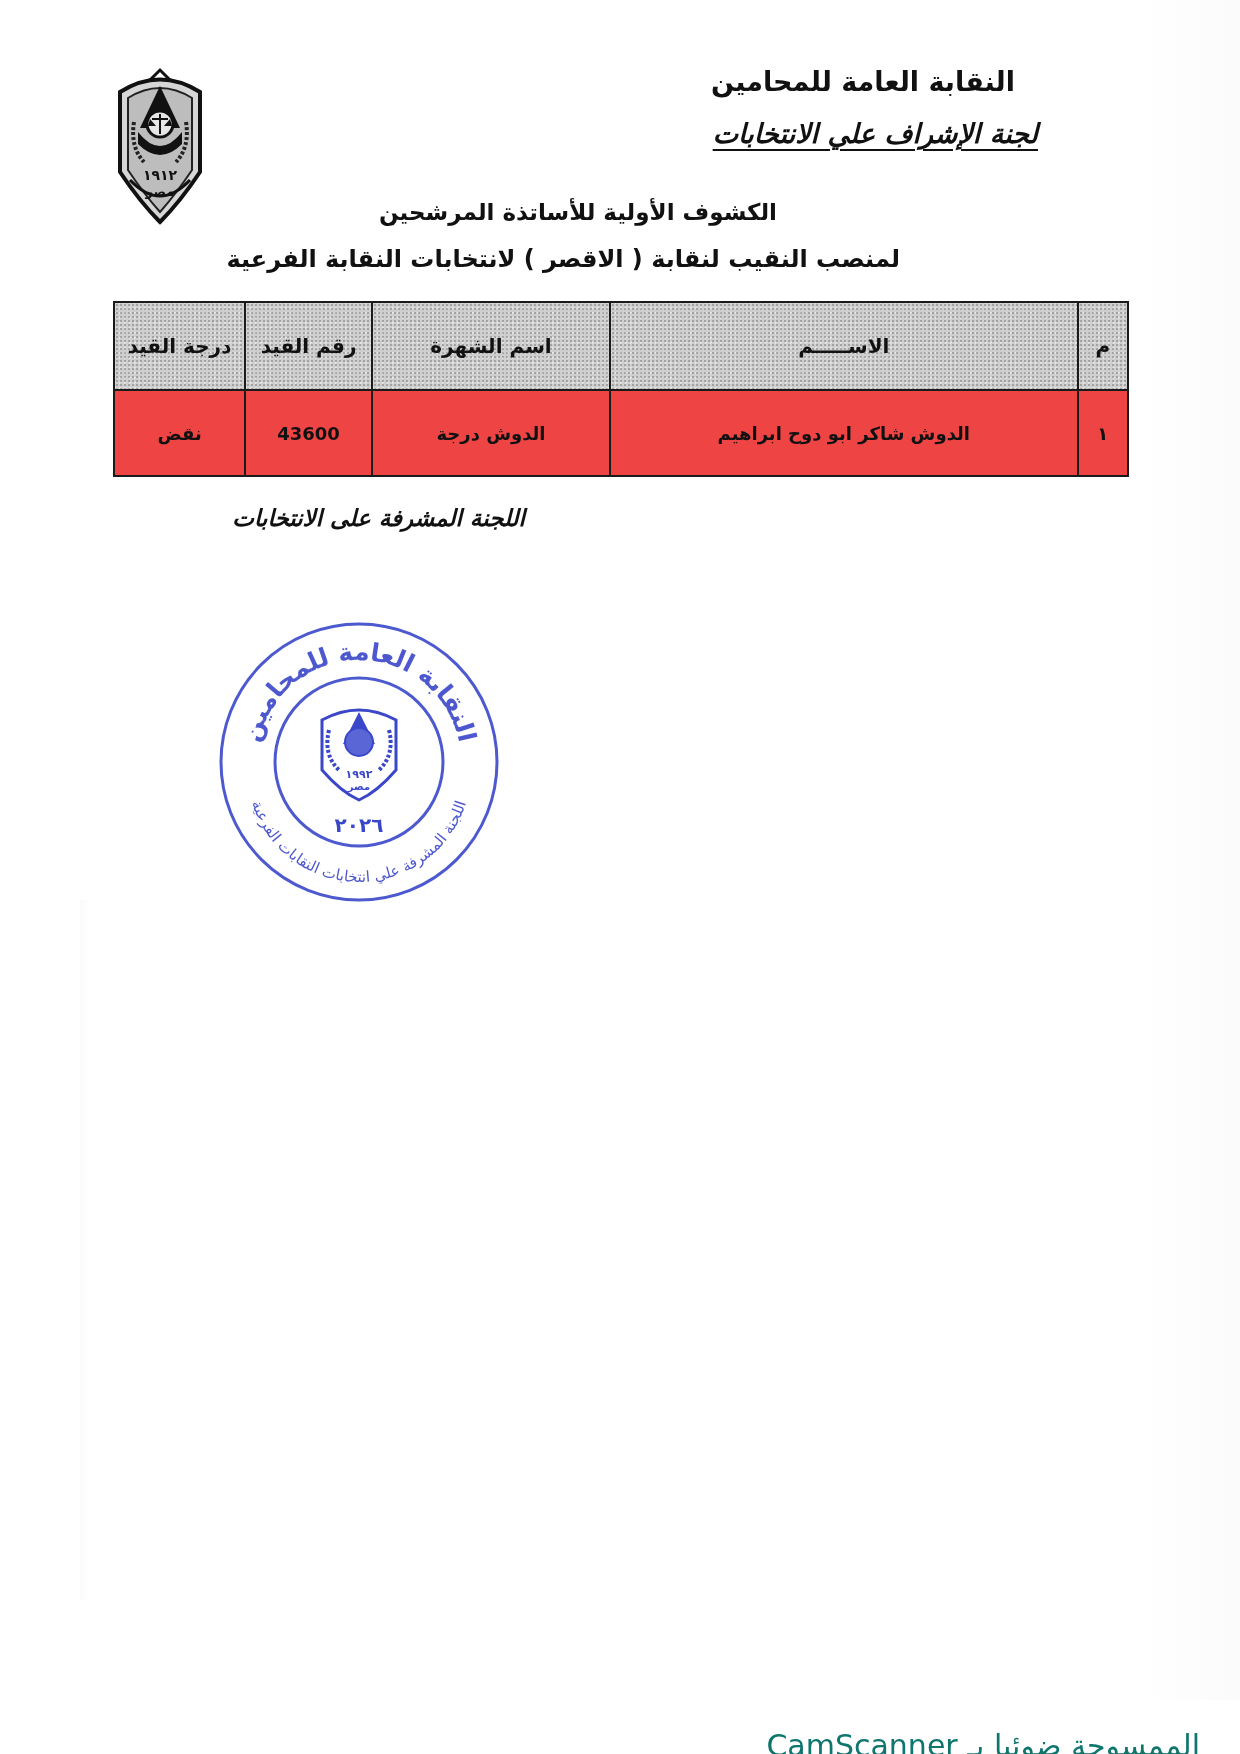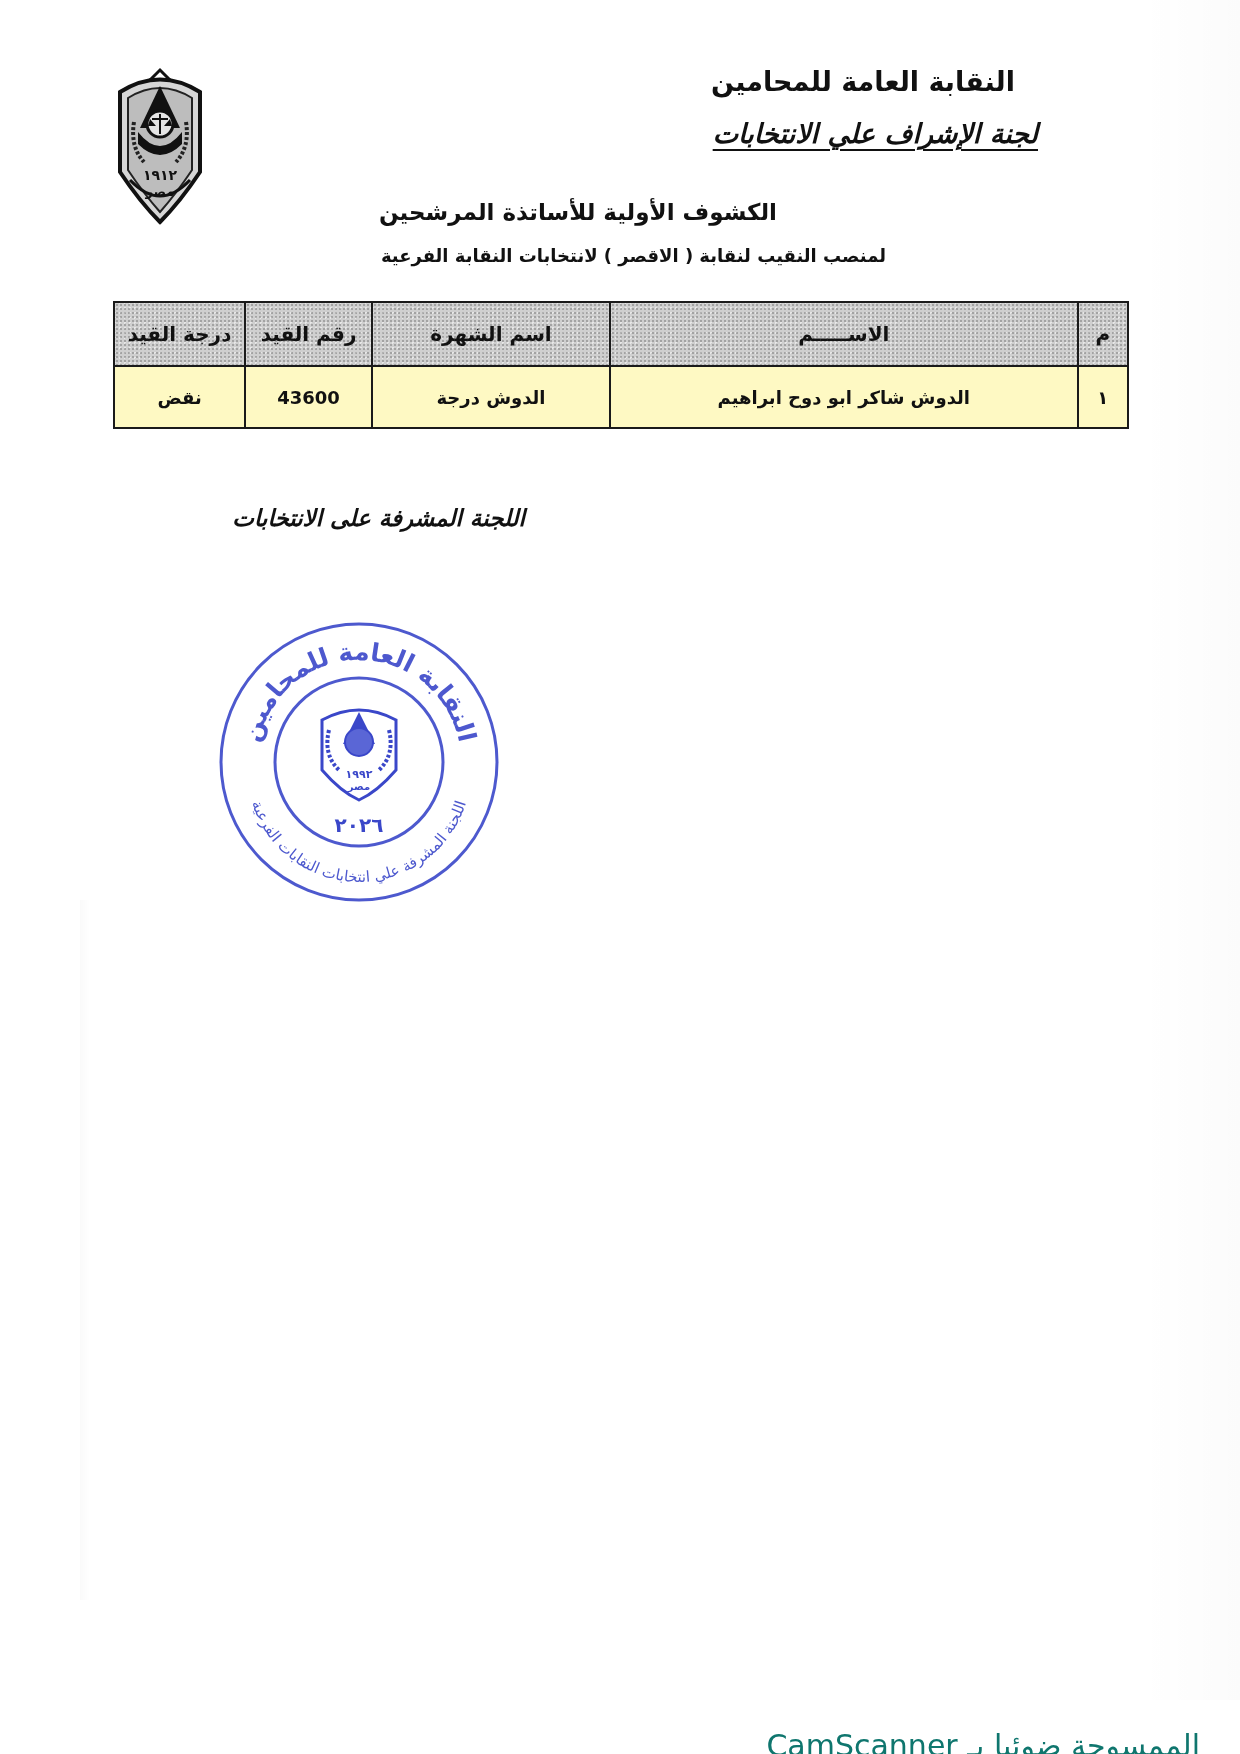--- a/index.html
+++ b/index.html
@@ -63,22 +63,22 @@
       position: absolute;
       top: 199px;
       right: 463px;
       font-size: 23px;
       font-weight: bold;
       white-space: nowrap;
     }
     .position-title {
       position: absolute;
       top: 245px;
-      right: 354px;
-      font-size: 18px;
+      right: 340px;
+      font-size: 24px;
       font-weight: bold;
       white-space: nowrap;
     }
 
     .logo {
       position: absolute;
       left: 110px;
       top: 62px;
       width: 100px;
       height: 165px;
@@ -91,35 +91,35 @@
       width: 1016px;
       border-collapse: collapse;
       direction: rtl;
       table-layout: fixed;
     }
     table.candidates th, table.candidates td {
       border: 2px solid #1a1a1a;
       text-align: center;
       font-weight: bold;
       font-size: 18px;
-      padding: 0;
+      padding: 12px;
     }
     table.candidates th {
       height: 62px;
       background-color: #cfcfcf;
       background-image:
         radial-gradient(rgba(80,80,80,0.35) 1px, transparent 1px),
         radial-gradient(rgba(255,255,255,0.5) 1px, transparent 1px);
       background-size: 4px 4px, 5px 5px;
       background-position: 0 0, 2px 2px;
       font-size: 20px;
     }
     table.candidates td {
       height: 60px;
-      background: #fef9c3;
+      background: #ef4444;
     }
     .col-num { width: 50px; }
     .col-name { width: 464px; }
     .col-alias { width: 236px; }
     .col-reg { width: 126px; }
     .col-grade { width: 130px; }
 
     .footer-committee {
       position: absolute;
       top: 505px;

